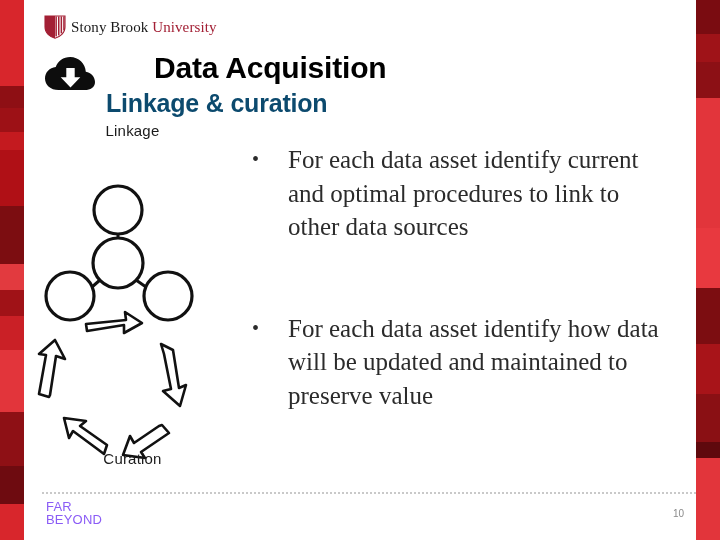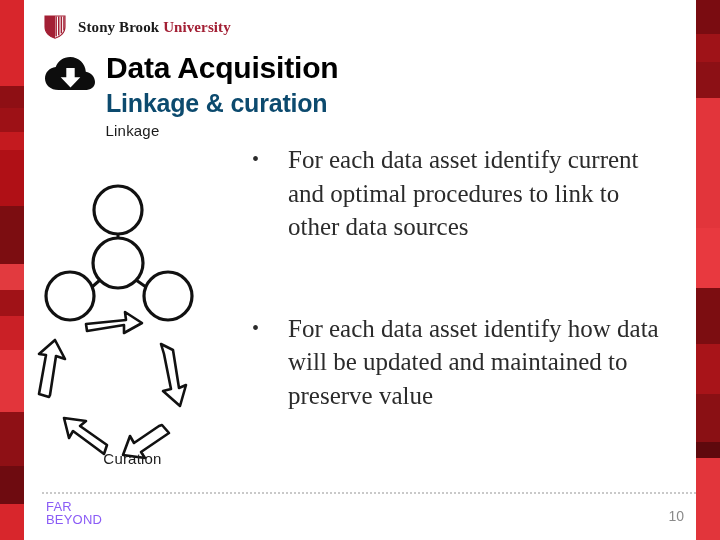--- a/index.html
+++ b/index.html
@@ -34,22 +34,21 @@
   }
 
   
   .sbu-logo {
     position: absolute;
     left: 44px;
     top: 14px;
     height: 26px;
     display: flex;
     align-items: center;
-    gap: 12px;
-    font-weight: bold;
+    gap: 5px;
   }
   .sbu-shield { display: block; }
   .sbu-wordmark {
     font-family: "Liberation Serif", serif;
     font-size: 15px;
     letter-spacing: .1px;
     white-space: nowrap;
     color: #1a1a1a;
   }
   .sbu-wordmark .red { color: #a32035; }
@@ -63,20 +62,21 @@
     gap: 10px;
   }
   .cloud-icon { display: block; margin-top: 4px; }
   .title-main {
     font-size: 30px;
     font-weight: bold;
     color: #000000;
     line-height: 32px;
     letter-spacing: -0.2px;
     white-space: nowrap;
+    margin-left: 48px;
   }
   .title-sub {
     position: absolute;
     left: 106px;
     top: 89px;
     font-size: 25px;
     font-weight: bold;
     color: #0c4a6e;
     line-height: 28px;
     letter-spacing: -0.2px;
@@ -145,21 +145,21 @@
     font-size: 13px;
     font-weight: normal;
     line-height: 12.5px;
     letter-spacing: .2px;
     color: #8b5cf6;
   }
   .page-number {
     position: absolute;
     right: 36px;
     top: 508px;
-    font-size: 14px;
+    font-size: 10px;
     color: #8a8a8a;
   }
 </style>
 </head>
 <body>
 
 <div id="slide">
 
   <div class="band left">
       <div class="stripe" style="top: 0px; height: 86px; background: rgb(216, 38, 44);"></div>

